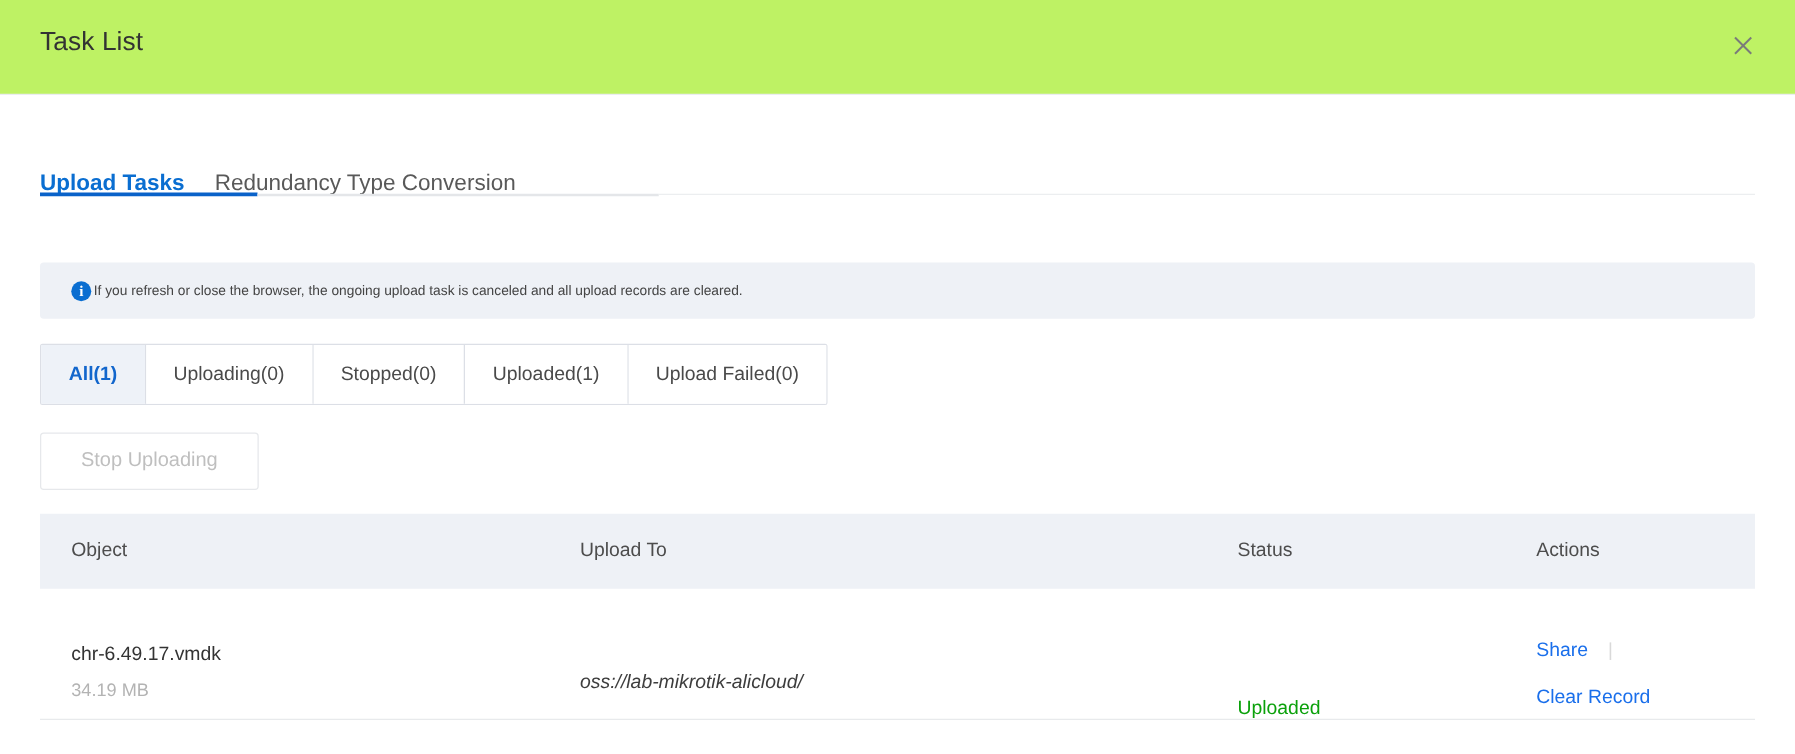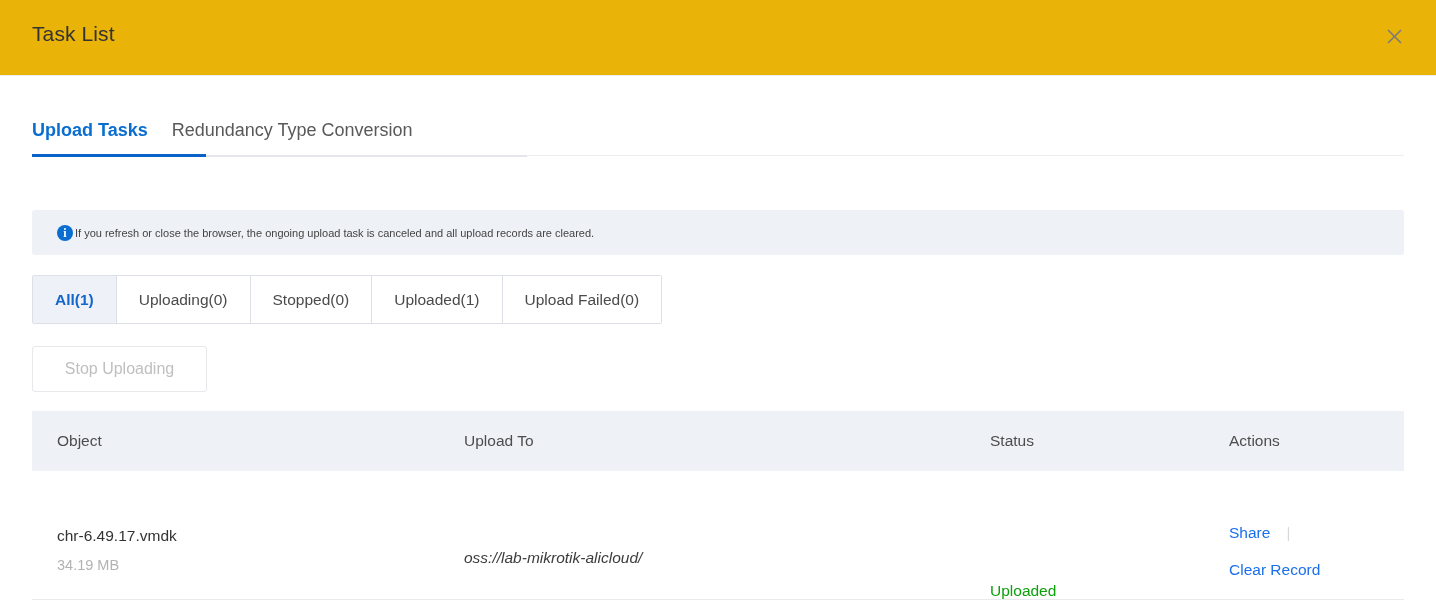--- a/index.html
+++ b/index.html
@@ -14,21 +14,21 @@
     color: #333333;
     overflow: hidden;
   }
 
   
   .panel-header {
     position: relative;
     height: 76px;
     box-sizing: border-box;
     border-bottom: 1px solid #ebedf0;
-    background: #eab308;
+    background: #bef264;
   }
   .panel-title {
     position: absolute;
     left: 32px;
     top: 22px;
     font-size: 21px;
     color: #333;
     letter-spacing: .1px;
     white-space: nowrap;
   }
@@ -47,21 +47,21 @@
 
   
   .tabs-wrap {
     position: relative;
     margin-top: 44px;
     height: 48px;
   }
   .tabs {
     position: absolute;
     left: 32px;
-    top: 0;
+    top: 16px;
     display: flex;
     align-items: flex-start;
   }
   .tab {
     font-size: 18px;
     color: #595959;
     padding: 0 0 14px 0;
     margin-right: 24px;
     cursor: pointer;
     white-space: nowrap;
@@ -230,21 +230,20 @@
     color: #3d3d3d;
     padding-top: 45px;
     line-height: 1;
     font-style: italic;
   }
   .status-val {
     color: #0ba10b;
     padding-top: 88px;
     line-height: 1;
     font-size: 15.5px;
-    margin-top: 24px;
   }
   .actions-cell {
     padding-top: 33px;
   }
   .action-line {
     display: flex;
     align-items: center;
     line-height: 1;
   }
   .action-link {

